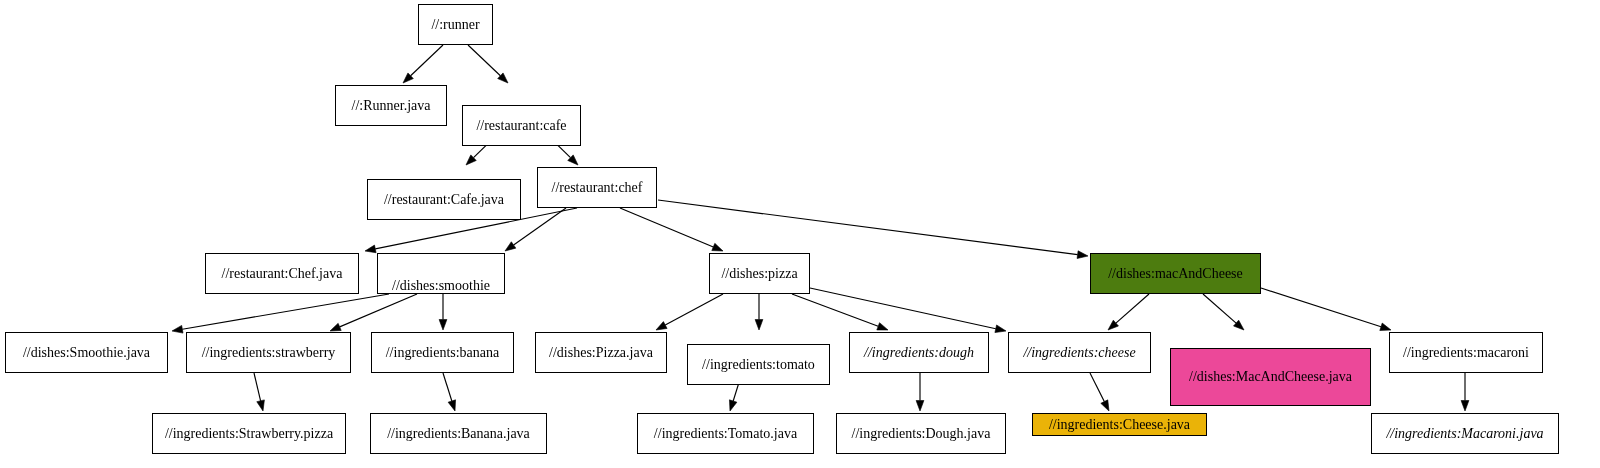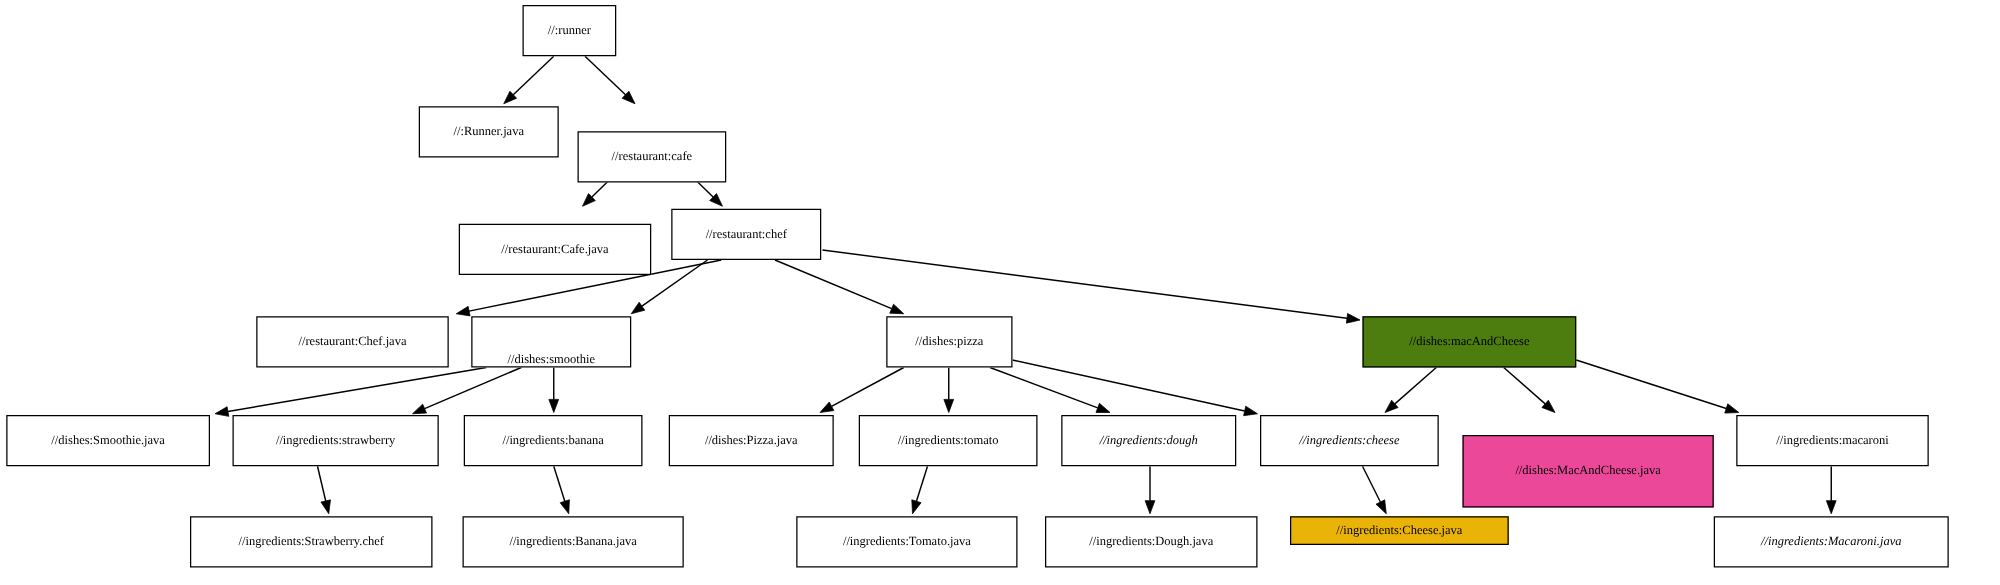--- a/index.html
+++ b/index.html
@@ -27,21 +27,21 @@
   .node {
     position: absolute;
     box-sizing: border-box;
     border: 1px solid #000000;
     background: #ffffff;
     display: flex;
     align-items: center;
     justify-content: center;
     white-space: nowrap;
     color: #000000;
-    font-size: 10px;
+    font-size: 14px;
     line-height: 1;
     letter-spacing: 0px;
     z-index: 2;
   }
   .node-label {
     display: block;
     padding: 0 2px;
   }
 </style>
 </head>
@@ -179,37 +179,37 @@
       </div>
       <div class="node" style="left: 186px; top: 332px; width: 165px; height: 41px; border-color: rgb(0, 0, 0); background: rgb(255, 255, 255);">
         <span class="node-label">//ingredients:strawberry</span>
       </div>
       <div class="node" style="left: 371px; top: 332px; width: 143px; height: 41px; border-color: rgb(0, 0, 0); background: rgb(255, 255, 255);">
         <span class="node-label">//ingredients:banana</span>
       </div>
       <div class="node" style="left: 535px; top: 332px; width: 132px; height: 41px; border-color: rgb(0, 0, 0); background: rgb(255, 255, 255);">
         <span class="node-label">//dishes:Pizza.java</span>
       </div>
-      <div class="node" style="left: 687px; top: 332px; width: 143px; height: 41px; border-color: rgb(0, 0, 0); background: rgb(255, 255, 255);">
+      <div class="node" style="left: 687px; top: 344px; width: 143px; height: 41px; border-color: rgb(0, 0, 0); background: rgb(255, 255, 255);">
         <span class="node-label">//ingredients:tomato</span>
       </div>
       <div class="node" style="left: 849px; top: 332px; width: 140px; height: 41px; border-color: rgb(0, 0, 0); background: rgb(255, 255, 255); font-style: italic;">
         <span class="node-label">//ingredients:dough</span>
       </div>
       <div class="node" style="left: 1008px; top: 332px; width: 143px; height: 41px; border-color: rgb(0, 0, 0); background: rgb(255, 255, 255); font-style: italic;">
         <span class="node-label">//ingredients:cheese</span>
       </div>
       <div class="node" style="left: 1170px; top: 348px; width: 201px; height: 58px; border-color: rgb(0, 0, 0); background: #ec4899;">
         <span class="node-label">//dishes:MacAndCheese.java</span>
       </div>
       <div class="node" style="left: 1389px; top: 332px; width: 154px; height: 41px; border-color: rgb(0, 0, 0); background: rgb(255, 255, 255);">
         <span class="node-label">//ingredients:macaroni</span>
       </div>
       <div class="node" style="left: 152px; top: 413px; width: 194px; height: 41px; border-color: rgb(0, 0, 0); background: rgb(255, 255, 255);">
-        <span class="node-label">//ingredients:Strawberry.chef</span>
+        <span class="node-label">//ingredients:Strawberry.pizza</span>
       </div>
       <div class="node" style="left: 370px; top: 413px; width: 177px; height: 41px; border-color: rgb(0, 0, 0); background: rgb(255, 255, 255);">
         <span class="node-label">//ingredients:Banana.java</span>
       </div>
       <div class="node" style="left: 637px; top: 413px; width: 177px; height: 41px; border-color: rgb(0, 0, 0); background: rgb(255, 255, 255);">
         <span class="node-label">//ingredients:Tomato.java</span>
       </div>
       <div class="node" style="left: 836px; top: 413px; width: 170px; height: 41px; border-color: rgb(0, 0, 0); background: rgb(255, 255, 255);">
         <span class="node-label">//ingredients:Dough.java</span>
       </div>

